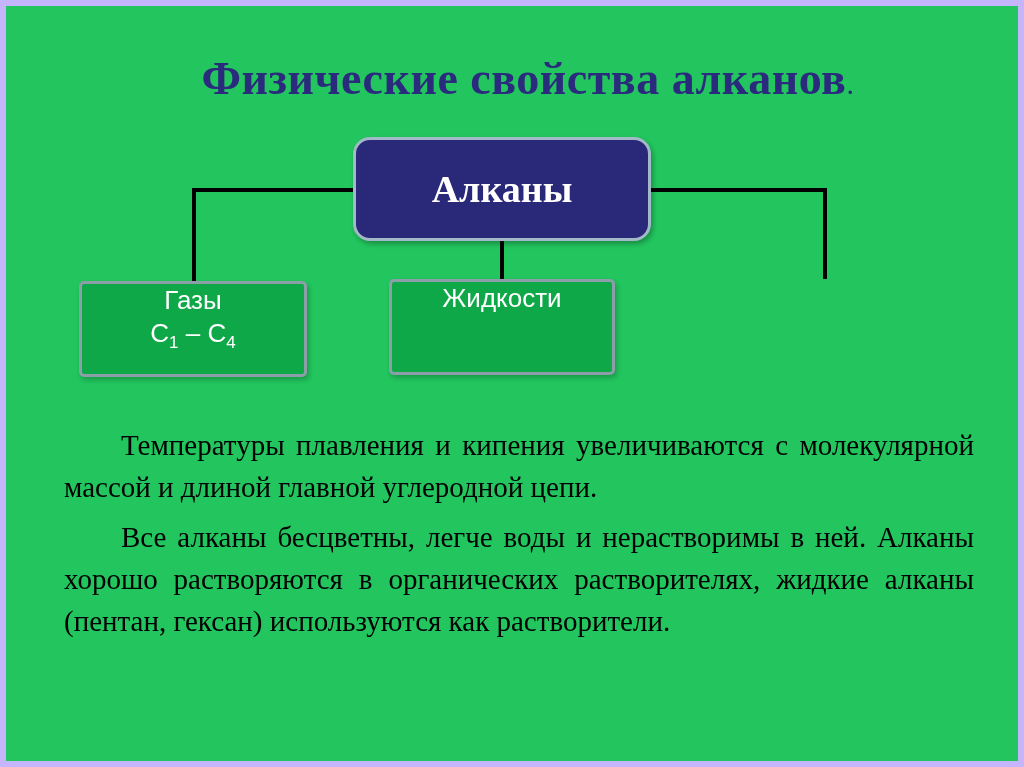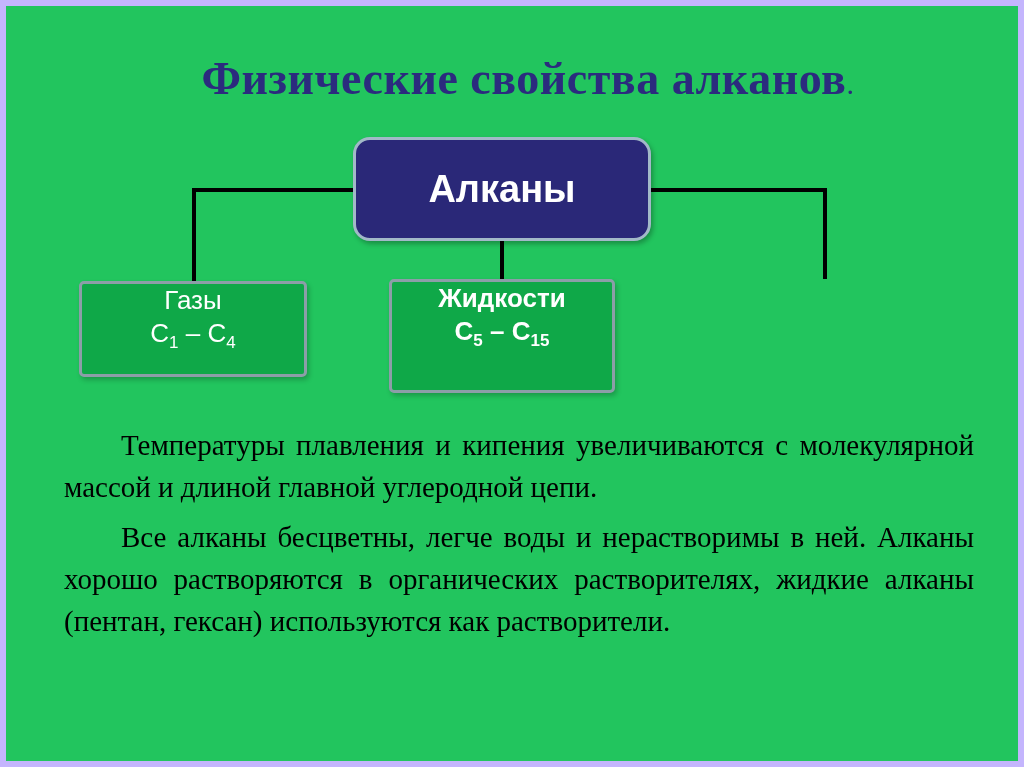--- a/index.html
+++ b/index.html
@@ -50,21 +50,21 @@
   .root-box{
     position:absolute;
     left:347px;top:131px;width:298px;height:104px;
     box-sizing:border-box;
     background:var(--root-fill);
     border:3px solid var(--root-border);
     border-radius:17px;
     box-shadow:2px 3px 5px rgba(0,0,0,0.28);
     display:flex;align-items:center;justify-content:center;
     color:#ffffff;
-    font-family:Liberation Sans, sans-serif;
+    font-family:Liberation Serif, serif;
     font-weight:bold;
     font-size:38px;
   }
   
   .child-box{
     position:absolute;
     box-sizing:border-box;
     background:var(--child-fill);
     border:3px solid var(--child-border);
     border-radius:5px;
@@ -74,21 +74,21 @@
     font-family:"Liberation Sans", sans-serif;
     font-size:26px;
     line-height:1.28;
     text-align:center;
   }
   .child-box sub{
     font-size:17px;
     line-height:0;
   }
   #box-gases  {left:73px; top:275px;width:228px;height:96px;}
-  #box-liquids{left:383px;top:273px;width:226px;height:114px;font-weight:bold;}
+  #box-liquids{left:383px;top:273px;width:226px;height:96px;}
   #box-solids {left:705px;top:271px;width:229px;height:97px;}
   
   .body-text{
     position:absolute;
     left:50px;top:410px;width:926px;
     color:var(--body-text);
     font-family:"Liberation Serif", serif;
     font-size:29px;
     line-height:1.45;
     text-align:justify;
@@ -115,21 +115,20 @@
     <span>Алканы</span>
   </div>
 
   <div class="child-box" id="box-gases">
     <div>Газы</div>
     <div><span>C</span><sub>1</sub><span> – C</span><sub>4</sub></div>
   </div>
 
   <div class="child-box" id="box-liquids">
     <div>Жидкости</div>
-    <div><span>C</span><sub>5</sub><span> – C</span><sub>15</sub></div>
   </div>
 
 
   <div class="body-text">
     <p>Температуры плавления и кипения увеличиваются с молекулярной массой и длиной главной углеродной цепи.</p>
     <p>Все алканы бесцветны, легче воды и нерастворимы в ней. Алканы хорошо растворяются в органических растворителях, жидкие алканы (пентан, гексан) используются как растворители.</p>
   </div>
 
 </div>
 

